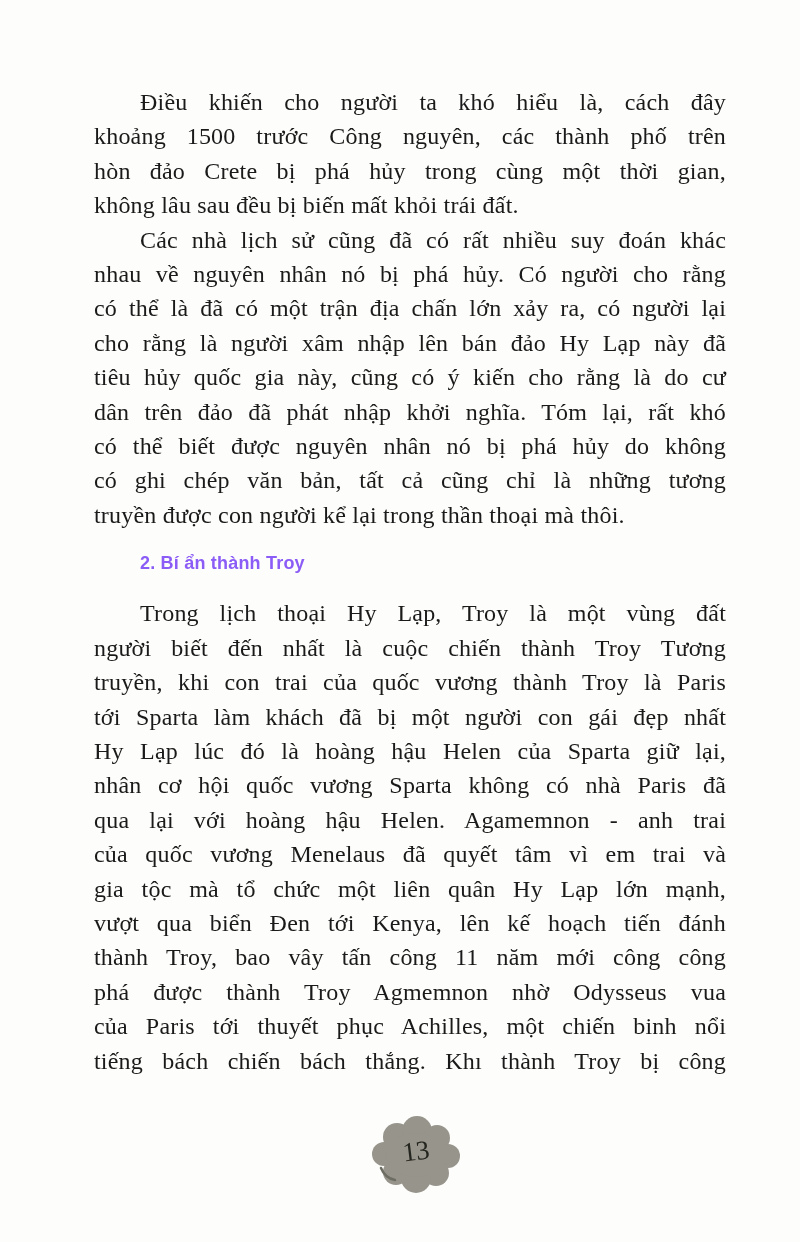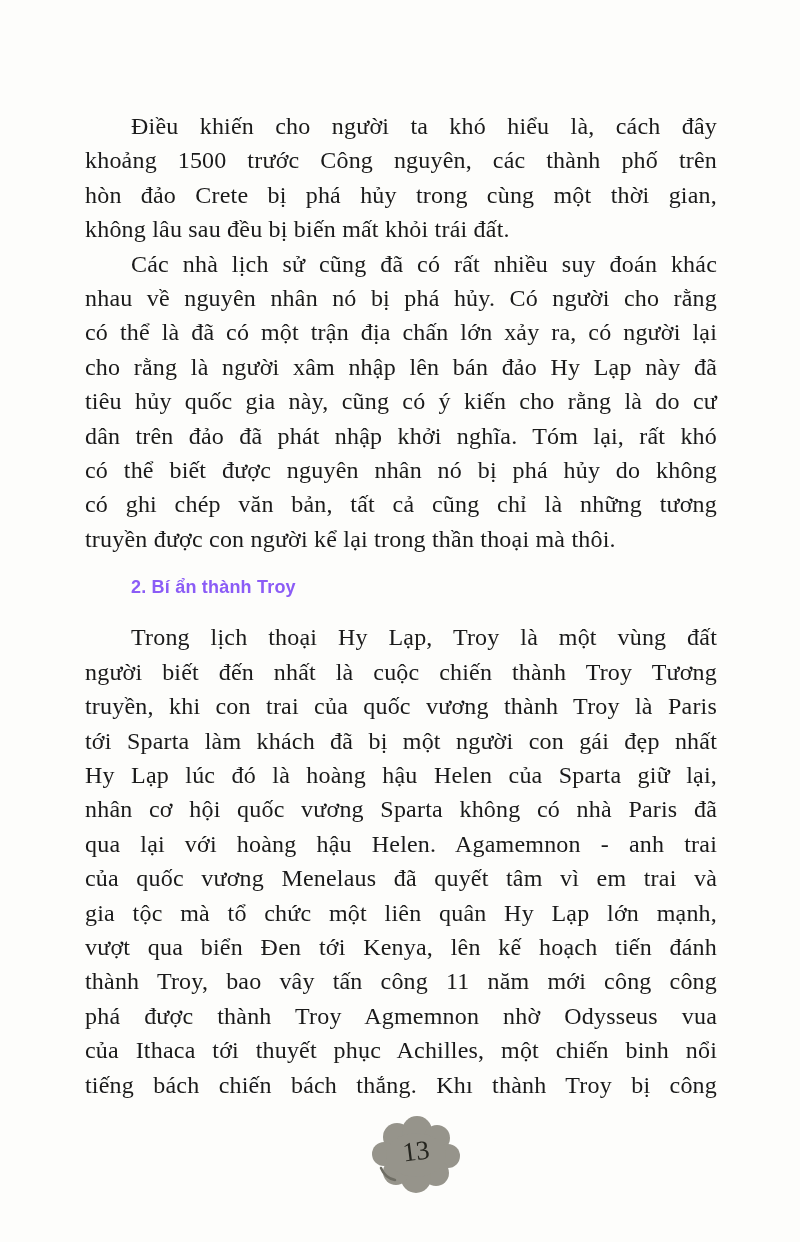--- a/index.html
+++ b/index.html
@@ -10,27 +10,26 @@
     width: 800px;
     height: 1242px;
     background: #fdfdfb;
     position: relative;
     overflow: hidden;
     font-family: "Liberation Serif", "DejaVu Serif", serif;
     color: #1a1a1a;
   }
   .text-column {
     position: absolute;
-    left: 85px;
+    left: 94px;
     top: 85px;
     width: 632px;
     font-size: 24px;
     line-height: 34.4px;
     letter-spacing: 0.2px;
-    margin-top: 24px;
   }
   .paragraph {
     margin: 0;
   }
   .line {
     text-align: justify;
     text-align-last: justify;
     white-space: normal;
   }
   .line.indent {
@@ -99,21 +98,21 @@
       <div class="line">truyền, khi con trai của quốc vương thành Troy là Paris</div>
       <div class="line">tới Sparta làm khách đã bị một người con gái đẹp nhất</div>
       <div class="line">Hy Lạp lúc đó là hoàng hậu Helen của Sparta giữ lại,</div>
       <div class="line">nhân cơ hội quốc vương Sparta không có nhà Paris đã</div>
       <div class="line">qua lại với hoàng hậu Helen. Agamemnon - anh trai</div>
       <div class="line">của quốc vương Menelaus đã quyết tâm vì em trai và</div>
       <div class="line">gia tộc mà tổ chức một liên quân Hy Lạp lớn mạnh,</div>
       <div class="line">vượt qua biển Đen tới Kenya, lên kế hoạch tiến đánh</div>
       <div class="line">thành Troy, bao vây tấn công 11 năm mới công công</div>
       <div class="line">phá được thành Troy Agmemnon nhờ Odysseus vua</div>
-      <div class="line">của Ithaca tới thuyết phục Achilles, một chiến binh nổi</div>
+      <div class="line">của Paris tới thuyết phục Achilles, một chiến binh nổi</div>
       <div class="line">tiếng bách chiến bách thắng. Khı thành Troy bị công</div>
     </div>
   </div>
 
 <div class="page-badge">
   <svg width="90" height="78" viewBox="0 0 90 78">
     <g fill="#96948b">
       <circle cx="26" cy="21" r="14"></circle>
       <circle cx="46" cy="15" r="15"></circle>
       <circle cx="66" cy="22" r="13"></circle>

